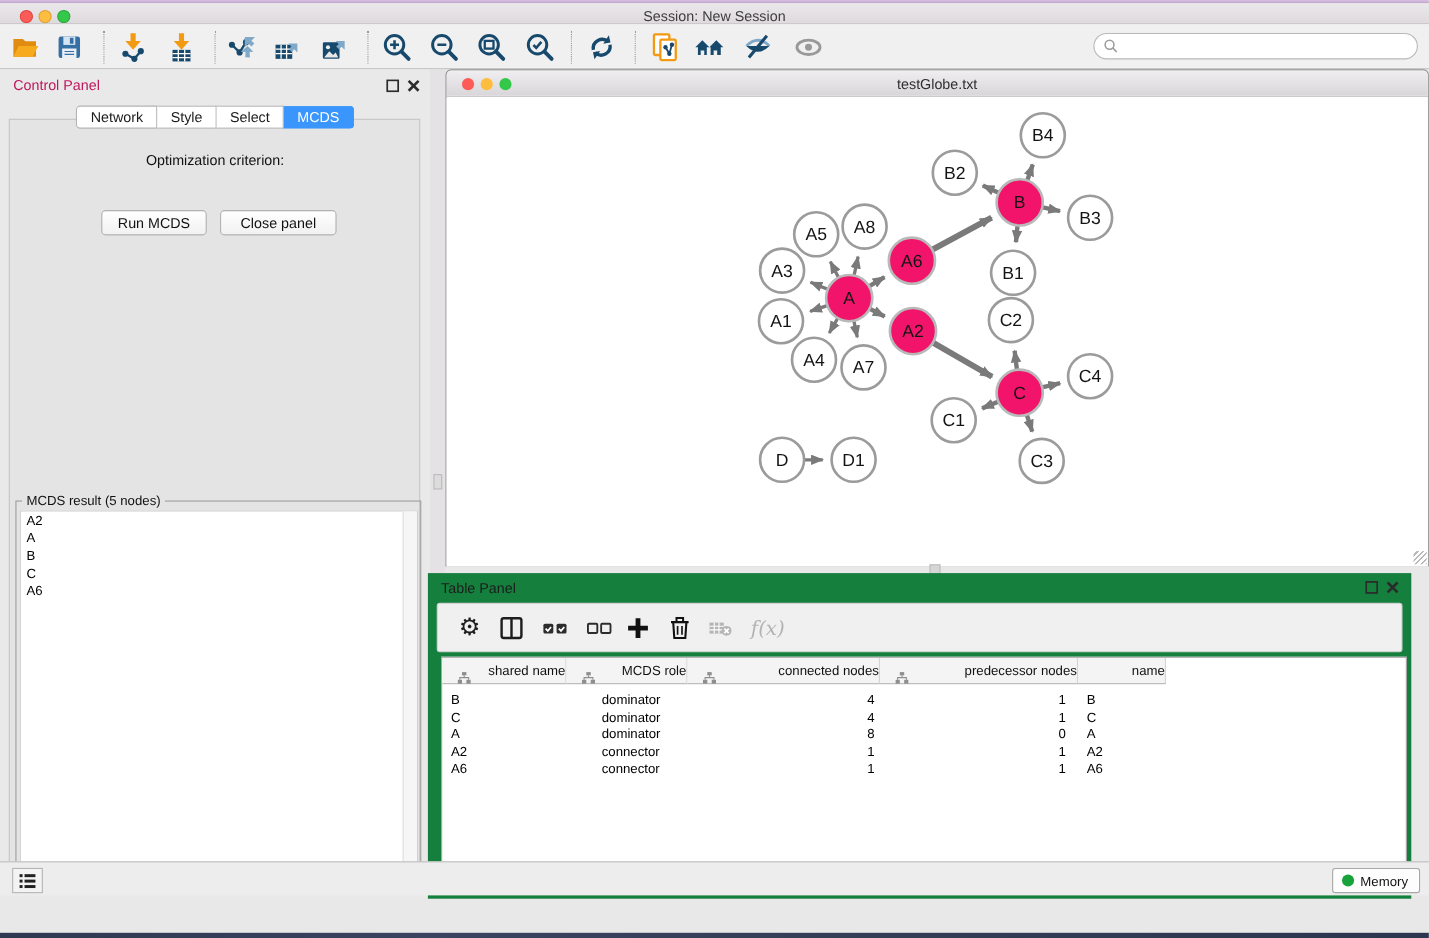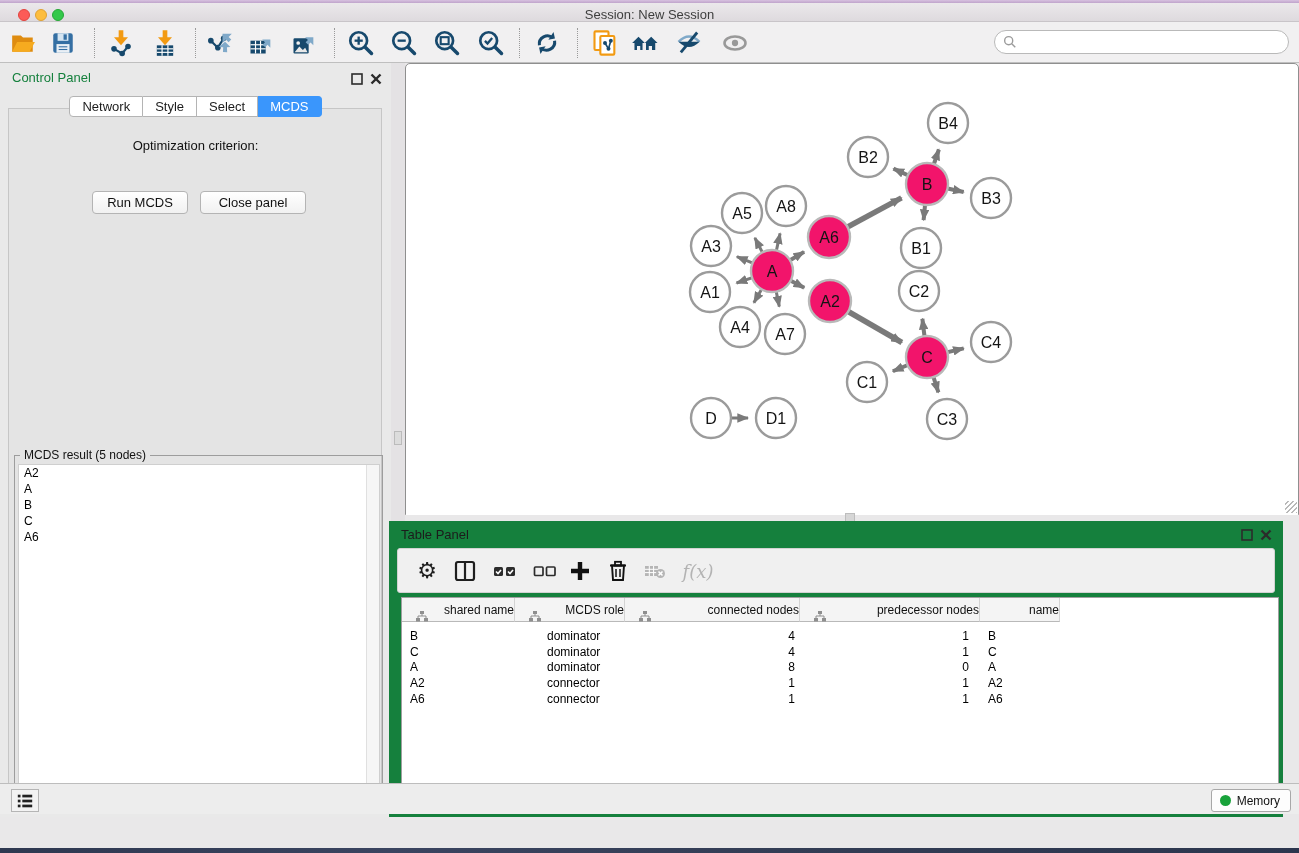--- a/index.html
+++ b/index.html
@@ -19,21 +19,21 @@
   
   .toolbar { left:0; top:22px; width:1299px; height:41px; background:#f1f0f1; border-bottom:1px solid #bfbfbf; }
   .tbtn { position:absolute; top:6px; width:30px; height:30px; display:flex; align-items:center; justify-content:center; cursor:default; }
   .tsep { position:absolute; top:6px; height:30px; border-left:1px dotted #9a9a9a; width:0; }
   .searchbox { position:absolute; right:10px; top:8px; width:295px; height:24px; background:#fff; border:1px solid #b9b9b9; border-radius:12px; display:flex; align-items:center; padding:0 8px; }
   .searchbox input { border:none; outline:none; flex:1; font-size:12px; background:transparent; font-family:"Liberation Sans",sans-serif; }
 
   
   .control-panel { left:0; top:63px; width:391px; height:754px; background:#e9e9e9; }
   .panel-head { position:absolute; left:0; top:0; width:100%; height:26px; }
-  .panel-head .ttl { position:absolute; left:12px; top:7px; font-size:13px; color:#15803d; }
+  .panel-head .ttl { position:absolute; left:12px; top:7px; font-size:13px; color:#be185d; }
   .float-btn, .close-btn { position:absolute; top:8px; width:12px; height:12px; }
   .inner-panel { position:absolute; left:8px; top:45px; width:374px; height:700px; background:#e4e4e4; border:1px solid #c6c6c6; }
   .ctl-tabs { position:absolute; left:0; top:33px; width:100%; display:flex; justify-content:center; }
   .tab { height:21px; line-height:19px; padding:0 12px; font-size:13px; background:#fff; border:1px solid #b4b4b4; border-left:none; color:#1c1c1c; }
   .tab:first-child { border-left:1px solid #b4b4b4; border-radius:4px 0 0 4px; }
   .tab:last-child { border-radius:0 4px 4px 0; }
   .tab.active { background:#3a96fc; border-color:#3a96fc; color:#fff; }
   .opt-label { position:absolute; left:0; top:75px; width:100%; text-align:center; font-size:13px; color:#111; }
   .select { position:absolute; left:42px; top:92px; width:313px; height:24px; background:#fff; border:1px solid #a6a6a6; border-radius:4px; font-size:13px; line-height:22px; padding-left:10px; color:#111; }
   .select .stepper { position:absolute; right:0; top:-1px; width:21px; height:24px; background:linear-gradient(#6fb1fd,#2f88fb); border-radius:0 4px 4px 0; }
@@ -277,20 +277,26 @@
       <div class="vscroll"></div>
     </div>
   </div>
 </div>
 
 <div class="abs v-split">
     <div class="grip"></div>
   </div>
 
 <div class="abs net-window">
+  <div class="net-titlebar">
+    <span class="ntl" style="left:14px; background:#fc5b57;"></span>
+    <span class="ntl" style="left:31px; background:#fdbd3e;"></span>
+    <span class="ntl" style="left:48px; background:#34c84a;"></span>
+    <span class="wt">testGlobe.txt</span>
+  </div>
   <div class="net-canvas">
     <svg width="892" height="426" viewBox="0 0 892 426">
         <defs>
           <marker id="arr" viewBox="0 0 10 8" refX="9" refY="4" markerWidth="12" markerHeight="9.5" orient="auto" markerUnits="userSpaceOnUse">
             <path d="M0 0 L10 4 L0 8 Z" fill="#7a7a7a"></path>
           </marker>
         </defs>
         <line x1="366" y1="182" x2="348.86384172846545" y2="148.87009400836655" stroke="#7a7a7a" stroke-width="3" marker-end="url(#arr)"></line>
         <line x1="366" y1="182" x2="374.10442987353747" y2="144.37228987286161" stroke="#7a7a7a" stroke-width="3" marker-end="url(#arr)"></line>
         <line x1="366" y1="182" x2="330.9085438824988" y2="167.6182556895487" stroke="#7a7a7a" stroke-width="3" marker-end="url(#arr)"></line>

